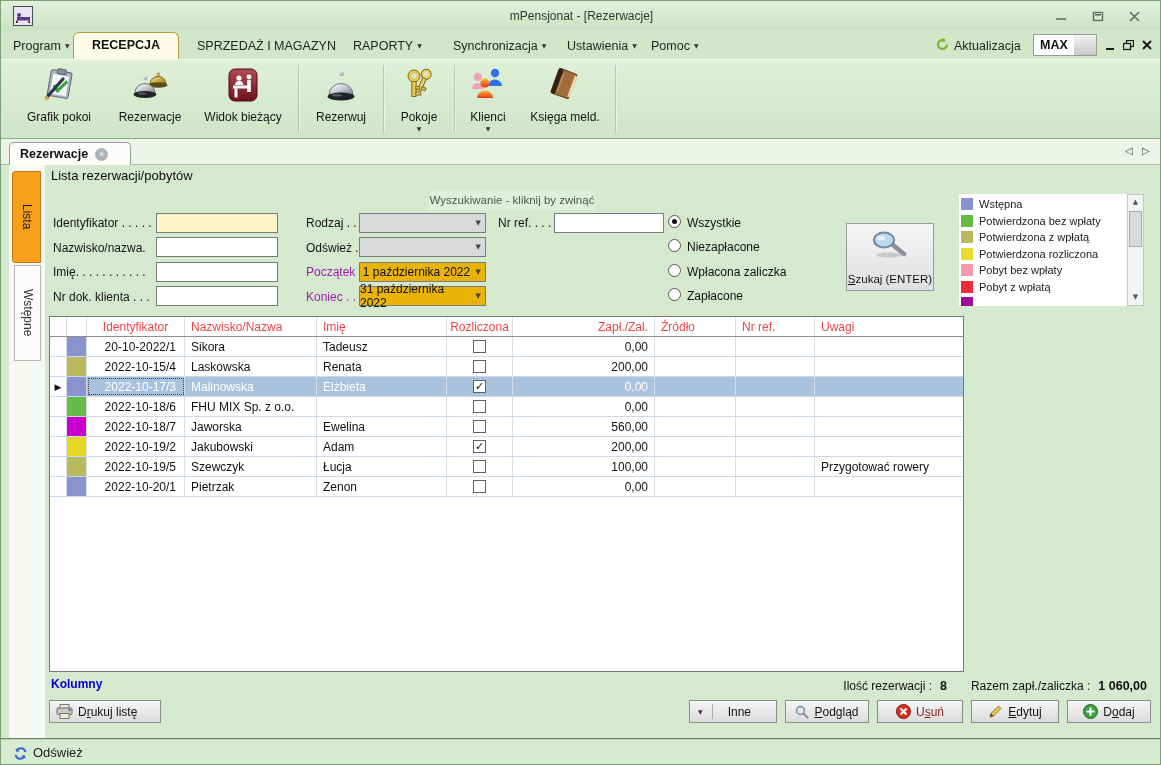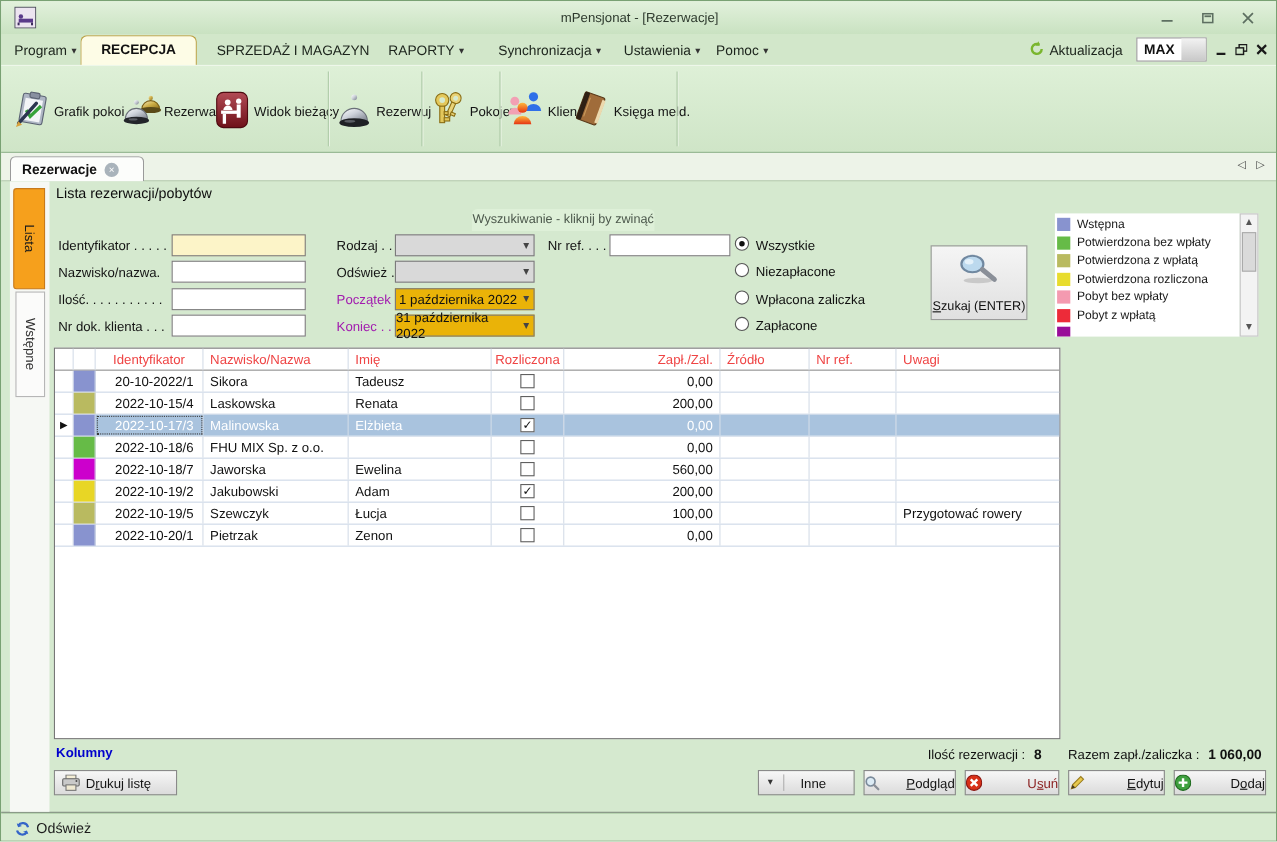--- a/index.html
+++ b/index.html
@@ -20,21 +20,21 @@
   .mitem{position:absolute;top:8px;font-size:12.5px;color:#1c241c;white-space:nowrap}
   .mitem .arr{font-size:6px;vertical-align:2px;margin-left:4px;color:#333}
   .mtab{position:absolute;left:72px;top:1px;width:106px;height:27px;background:#fdfce6;border:1px solid #b89c3c;border-bottom:none;border-radius:6px 6px 0 0;text-align:center;line-height:25px;font-weight:bold;font-size:12.5px}
   .maxbox{position:absolute;left:1032px;top:3px;width:64px;height:22px;background:#fff;border:1px solid #9a9a9a;display:flex}
   .maxbox .mx{width:40px;text-align:center;line-height:20px;font-weight:bold;font-size:12.5px}
   .maxbox .mg{flex:1;background:linear-gradient(#f2f2f2,#c9c9c9)}
   .mdib{position:absolute;top:7px;width:16px;height:14px;display:flex;align-items:center;justify-content:center;color:#1a1a1a}
 
   
   .toolbar{position:absolute;left:0;top:58px;width:1161px;height:80px;background:linear-gradient(#def0d7,#cfe5c7);border-top:1px solid #eef7ea;border-bottom:1px solid #8aae86;display:flex;padding-left:8px}
-  .tbtn{display:flex;flex-direction:row;align-items:center;padding-top:3px}
+  .tbtn{display:flex;flex-direction:column;align-items:center;padding-top:3px}
   .tbtn .ticon{height:46px;display:flex;align-items:center;justify-content:center}
   .tbtn .tlabel{font-size:12px;color:#141414;margin-top:1px;white-space:nowrap}
   .tbtn .tdrop{font-size:6px;color:#333;margin-top:1px;height:7px}
   .tsep{width:1px;background:#aecaa8;box-shadow:1px 0 0 #e9f3e4;margin:5px 3px}
 
   
   .tabstrip{position:absolute;left:0;top:138px;width:1161px;height:26px;background:#edf3e8;border-bottom:1px solid #a3bf9c}
   .doctab{position:absolute;left:8px;top:3px;width:122px;height:23px;background:#fcfdfb;border:1px solid #9a9a9a;border-bottom:none;border-radius:5px 5px 0 0;display:flex;align-items:center;padding-left:10px;gap:7px}
   .doctab .dlabel{font-weight:bold;font-size:12.5px}
   .doctab .dclose{width:13px;height:13px;border-radius:50%;background:#a9b3bb;color:#fff;font-size:9px;line-height:13px;text-align:center}
@@ -91,21 +91,21 @@
   .thead .cell{color:#ef4444}
   .cb{width:13px;height:13px;border:1px solid #606060;background:#fff;text-align:center;font-size:11px;line-height:11px;color:#101010;font-family:"DejaVu Sans",sans-serif}
   .cb.on::after{content:"✓"}
   .trow.sel .cell:nth-child(n+3){background:#a9c3de;color:#fff}
   .trow.sel .c2{outline:1px dotted #3a3a3a;outline-offset:-2px}
 
   
   .kolumny{position:absolute;left:50px;top:512px;font-weight:bold;color:#0000cc;font-size:12px}
   .totals{position:absolute;right:15px;top:514px;display:flex;align-items:baseline;gap:8px;font-size:12px}
   .totals b{font-size:12.5px}
-  .fbtn{position:absolute;top:535px;height:23px;border:1px solid #8a8a8a;background:linear-gradient(#f7f7f7,#dbdbdb);display:flex;align-items:center;justify-content:space-between;gap:5px;font-size:12px;color:#141414}
+  .fbtn{position:absolute;top:535px;height:23px;border:1px solid #8a8a8a;background:linear-gradient(#f7f7f7,#dbdbdb);display:flex;align-items:center;justify-content:center;gap:5px;font-size:12px;color:#141414}
   .fbtn .ficon{display:flex;align-items:center}
   .usun-lbl{color:#8a1f1f}
   .inne-arr{font-size:6px;color:#333;margin:0 4px 0 2px}
   .inne-div{width:1px;height:15px;background:#b0b0b0;margin-right:10px}
 
   
   .statusbar{position:absolute;left:0;top:738px;width:1161px;height:26px;background:#d7ebd0;border-top:1px solid #b7d4b0}
   .statusbar .stxt{position:absolute;left:32px;top:5px;font-size:13px;color:#1c1c1c}
 </style>
 </head>
@@ -330,21 +330,21 @@
     <div class="vtab off">Wstępne</div>
 
     <div class="heading">Lista rezerwacji/pobytów</div>
 
     <div class="chip">Wyszukiwanie - kliknij by zwinąć</div>
 
     <span class="flabel" style="left:52px;top:51px">Identyfikator . . . . .</span>
     <input class="field yellow" style="left: 155px; top: 48px; width: 122px;" value="">
     <span class="flabel" style="left:52px;top:76px">Nazwisko/nazwa.</span>
     <input class="field" style="left: 155px; top: 72px; width: 122px;" value="">
-    <span class="flabel" style="left:52px;top:100px">Ilość. . . . . . . . . . .</span>
+    <span class="flabel" style="left:52px;top:100px">Imię. . . . . . . . . . .</span>
     <input class="field" style="left: 155px; top: 97px; width: 122px;" value="">
     <span class="flabel" style="left:52px;top:125px">Nr dok. klienta . . .</span>
     <input class="field" style="left: 155px; top: 121px; width: 122px;" value="">
 
     <span class="flabel" style="left:305px;top:51px">Rodzaj . .</span>
     <div class="combo gray" style="left:358px;top:48px;width:127px">
         <span></span>
         <span class="carr dv">▼</span>
       </div>
     <span class="flabel" style="left:305px;top:76px">Odśwież . .</span>

